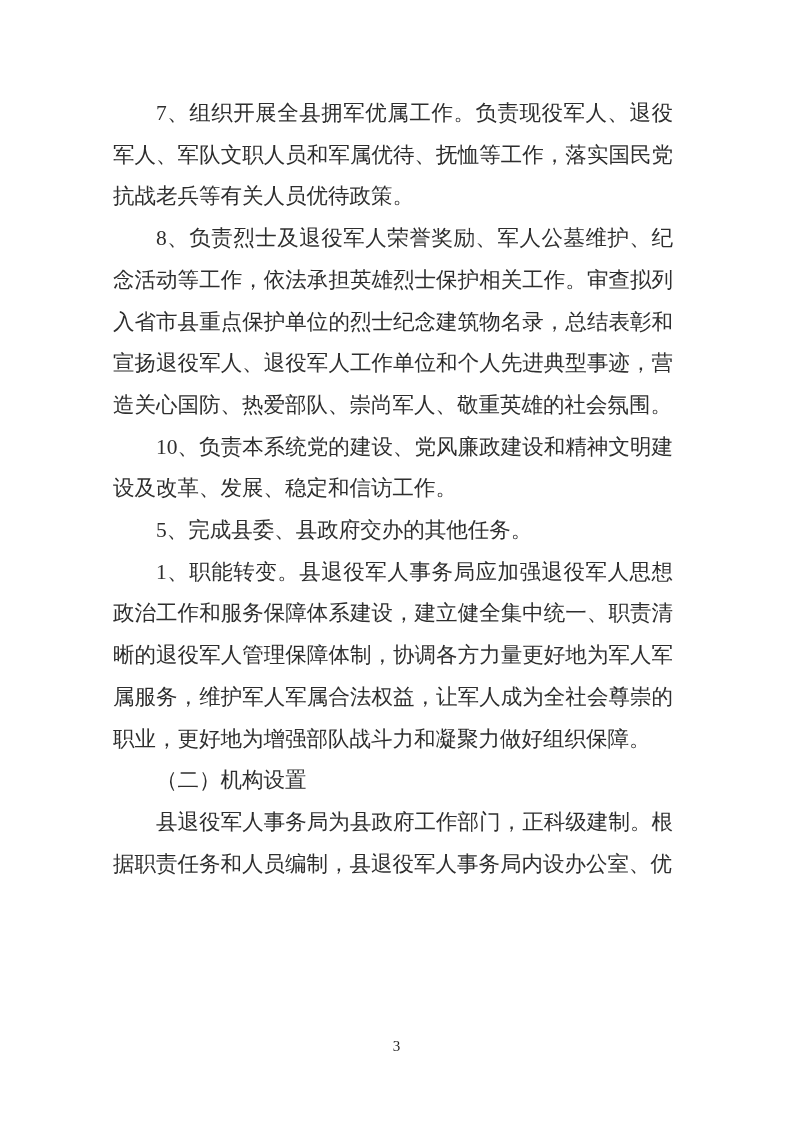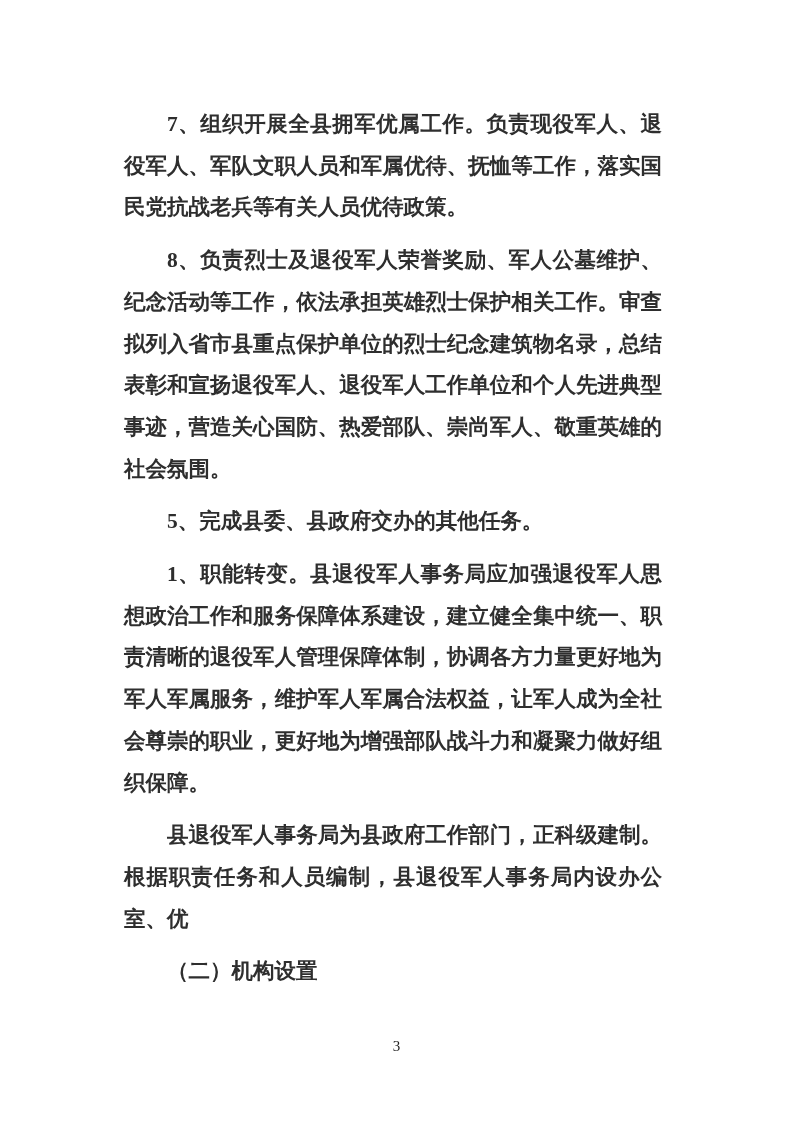--- a/index.html
+++ b/index.html
@@ -21,43 +21,43 @@
     top: 93px;
     left: 113px;
     width: 560px;
     font-size: 21.5px;
     line-height: 41.7px;
     text-align: justify;
     text-justify: inter-ideograph;
     letter-spacing: 0;
   }
   .para {
-    margin: 11px;
+    margin: 0;
     padding: 0;
     text-indent: 2em;
     word-break: break-all;
-    font-weight: bold;
   }
   .page-number {
     position: absolute;
     top: 1036px;
     left: 0;
     width: 100%;
     text-align: center;
     font-size: 15px;
     line-height: 20px;
     color: #1f1f1f;
   }
 </style>
 </head>
 <body>
 
 <div class="page">
   <div class="content">
     <p class="para">7、组织开展全县拥军优属工作。负责现役军人、退役军人、军队文职人员和军属优待、抚恤等工作，落实国民党抗战老兵等有关人员优待政策。</p>
     <p class="para">8、负责烈士及退役军人荣誉奖励、军人公墓维护、纪念活动等工作，依法承担英雄烈士保护相关工作。审查拟列入省市县重点保护单位的烈士纪念建筑物名录，总结表彰和宣扬退役军人、退役军人工作单位和个人先进典型事迹，营造关心国防、热爱部队、崇尚军人、敬重英雄的社会氛围。</p>
+    <p class="para">10、负责本系统党的建设、党风廉政建设和精神文明建设及改革、发展、稳定和信访工作。</p>
     <p class="para">5、完成县委、县政府交办的其他任务。</p>
     <p class="para">1、职能转变。县退役军人事务局应加强退役军人思想政治工作和服务保障体系建设，建立健全集中统一、职责清晰的退役军人管理保障体制，协调各方力量更好地为军人军属服务，维护军人军属合法权益，让军人成为全社会尊崇的职业，更好地为增强部队战斗力和凝聚力做好组织保障。</p>
+    <p class="para">（二）机构设置</p>
     <p class="para">县退役军人事务局为县政府工作部门，正科级建制。根据职责任务和人员编制，县退役军人事务局内设办公室、优</p>
-    <p class="para">（二）机构设置</p>
   </div>
   <div class="page-number">3</div>
 </div>
 
 </body></html>

